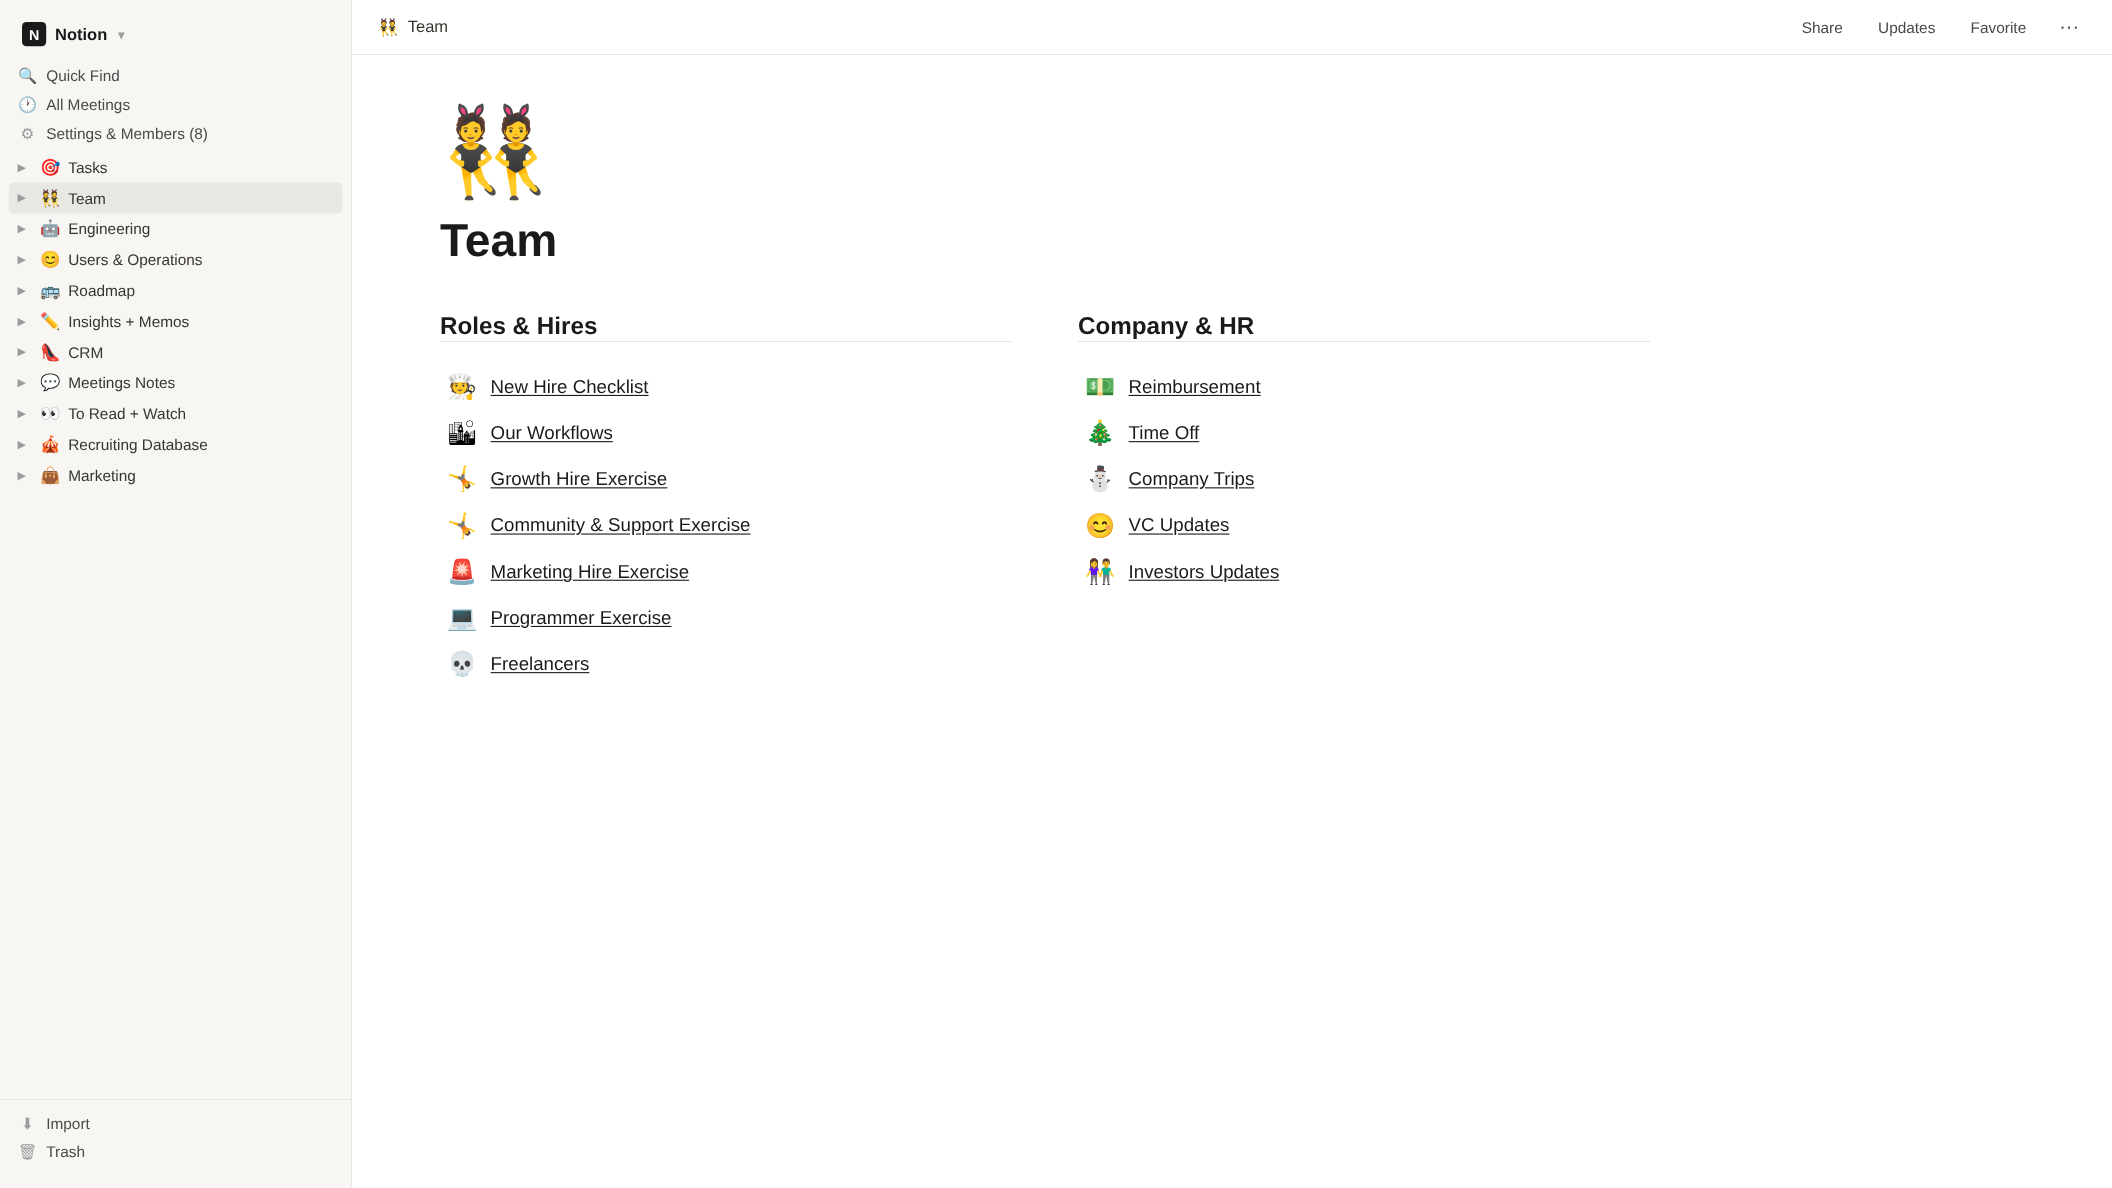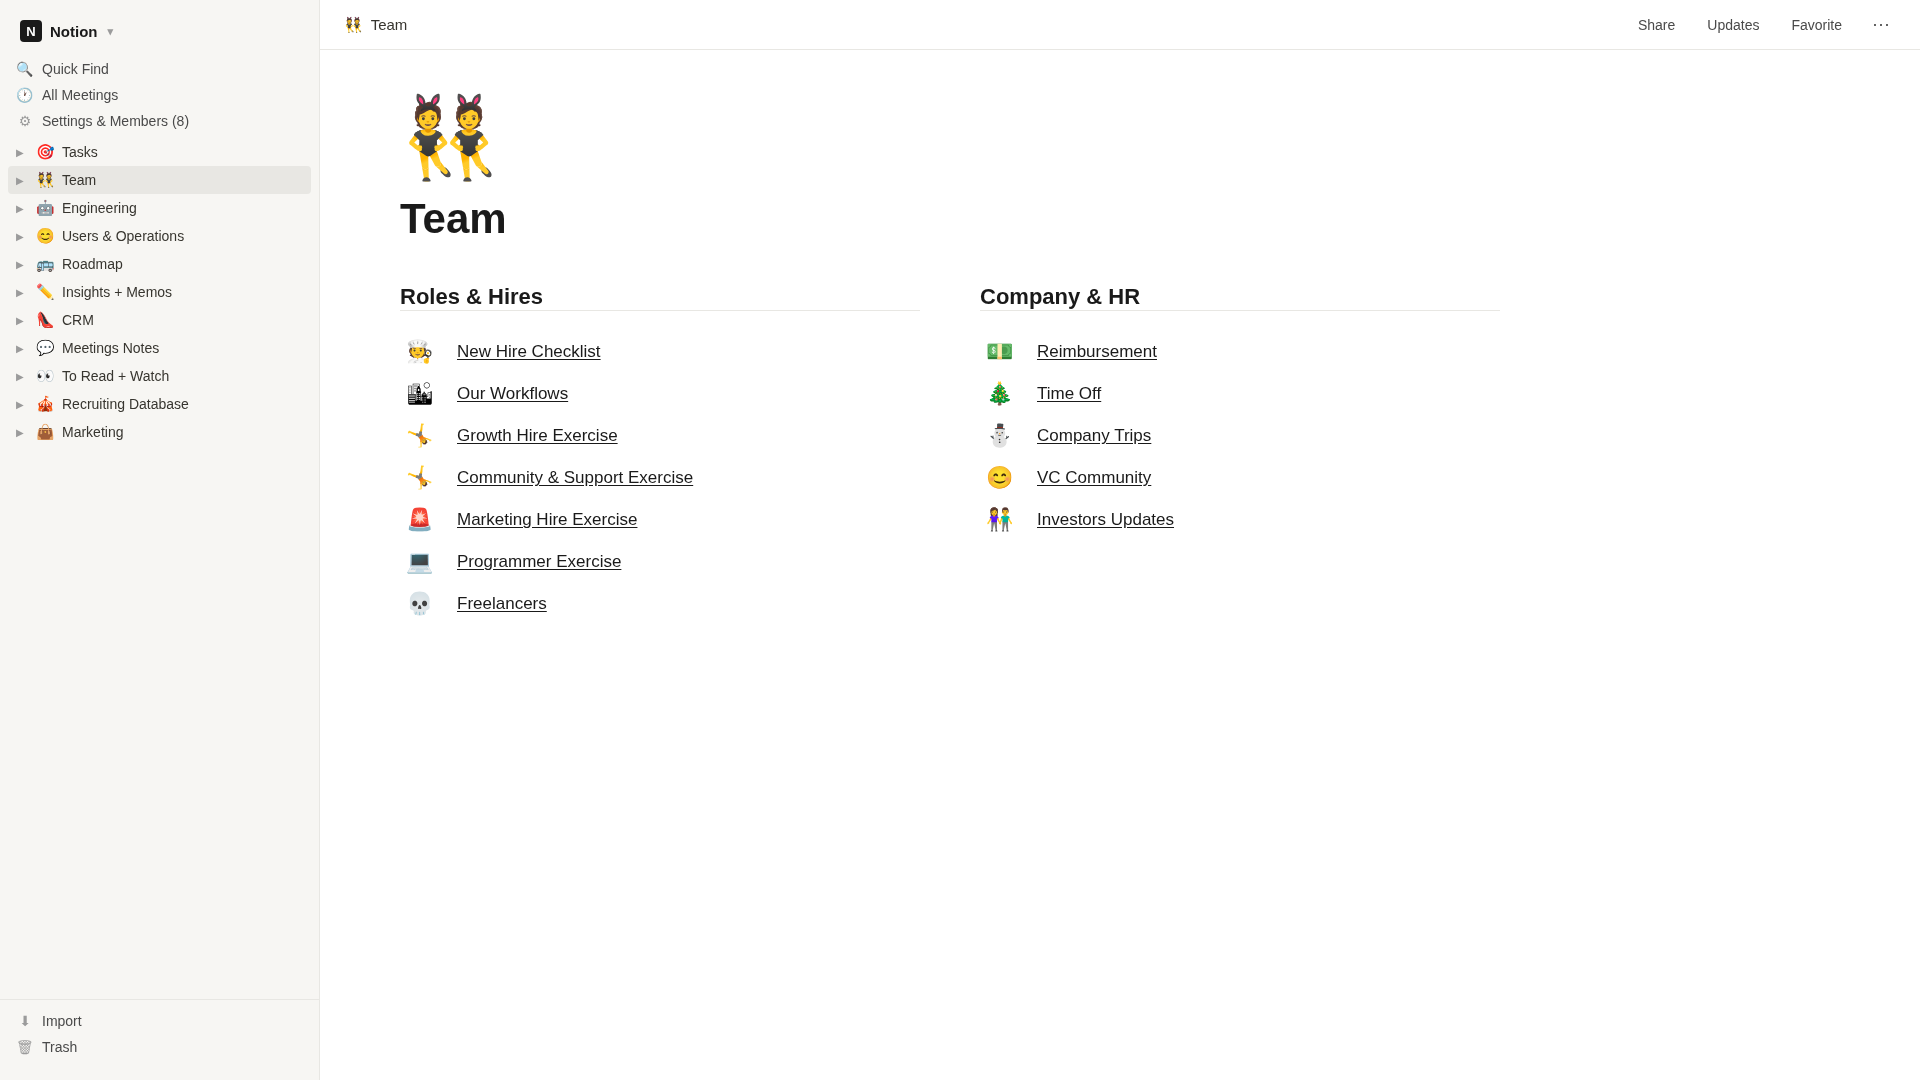--- a/index.html
+++ b/index.html
@@ -249,21 +249,20 @@
       width: 32px;
       text-align: center;
       flex-shrink: 0;
     }
 
     .link-text {
       font-size: 17px;
       color: #1a1a1a;
       text-decoration: underline;
       text-underline-offset: 2px;
-      margin-left: 11px;
     }
   </style>
 </head>
 <body>
 
 <div id="sidebar">
   <div class="sidebar-top">
     <div class="sidebar-app-title">
       <div class="notion-icon">
         <span>N</span>
@@ -425,21 +424,21 @@
         <div class="content-link-item">
           <span class="link-emoji">🎄</span>
           <span class="link-text">Time Off</span>
         </div>
         <div class="content-link-item">
           <span class="link-emoji">⛄</span>
           <span class="link-text">Company Trips</span>
         </div>
         <div class="content-link-item">
           <span class="link-emoji">😊</span>
-          <span class="link-text">VC Community</span>
+          <span class="link-text">VC Updates</span>
         </div>
         <div class="content-link-item">
           <span class="link-emoji">👫</span>
           <span class="link-text">Investors Updates</span>
         </div>
       </div>
     </div>
   </div>
 </div>
 

